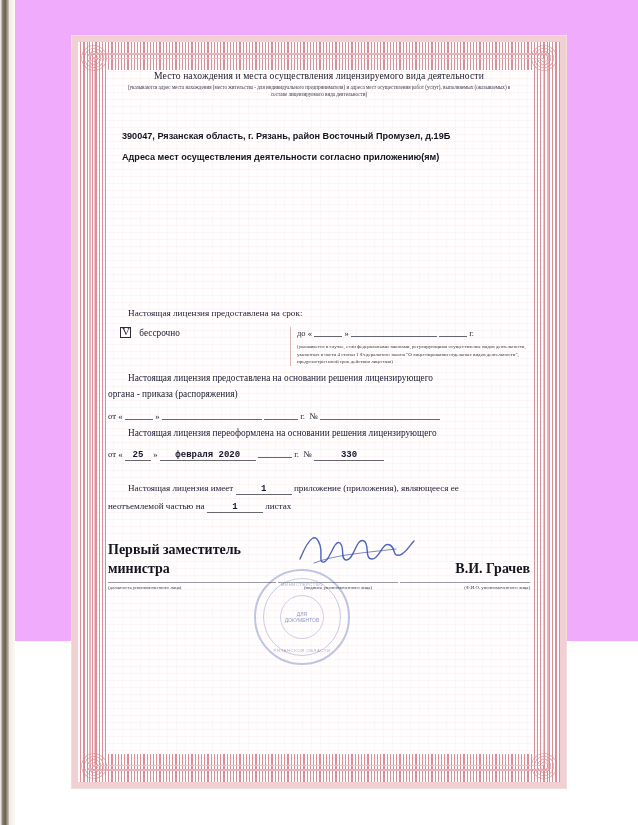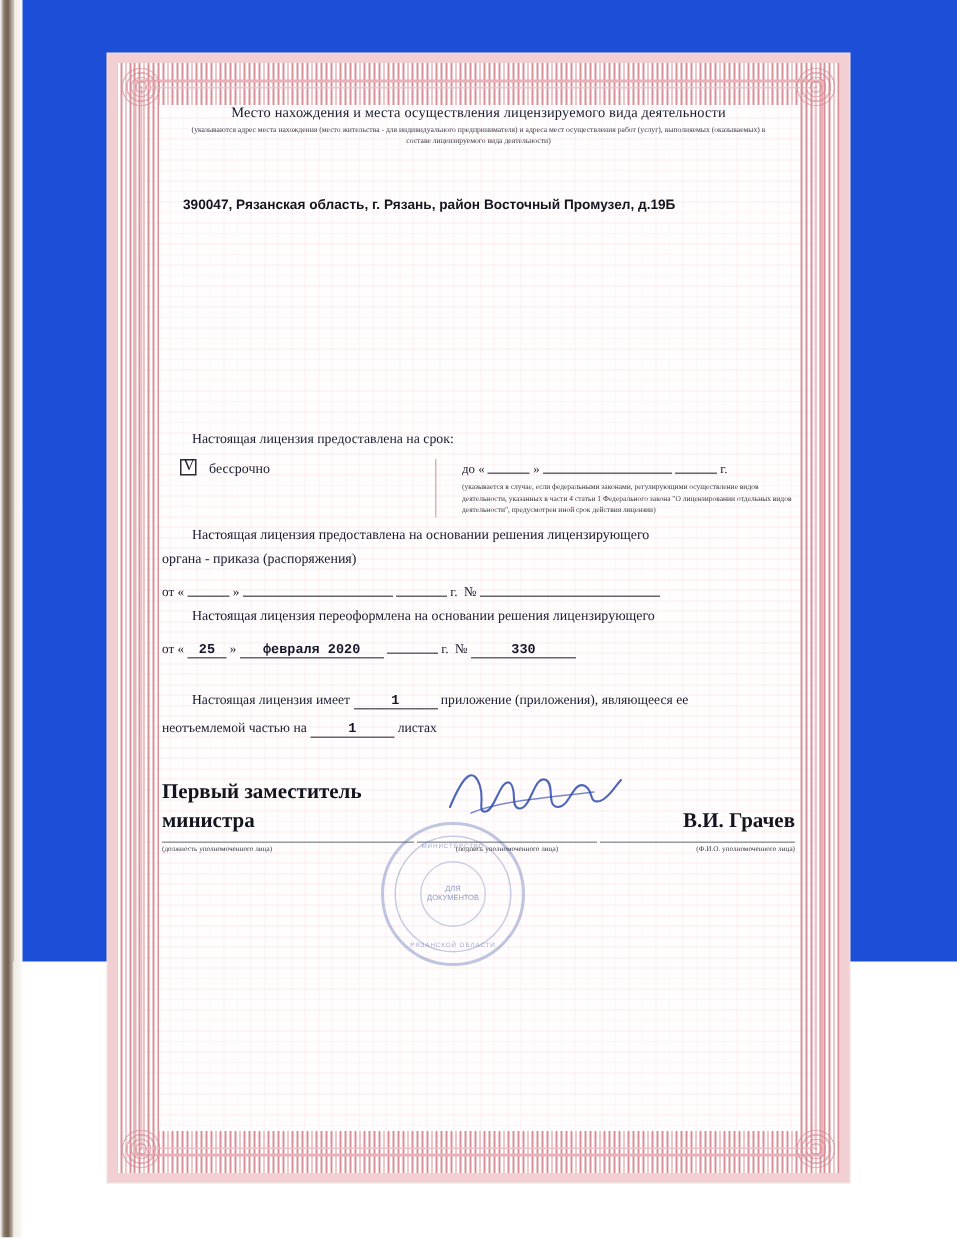--- a/index.html
+++ b/index.html
@@ -10,21 +10,21 @@
     background: #ffffff;
     font-family: "Liberation Serif", serif;
     overflow: hidden;
     position: relative;
   }
   
   .scan-page {
     position: absolute;
     left: 0; top: 0;
     width: 638px; height: 641px;
-    background: #1d4ed8;
+    background: #f0abfc;
   }
   
   .scan-edge-left {
     position: absolute;
     left: 0; top: 0;
     width: 9px; height: 825px;
     background: linear-gradient(to right, #ffffff 0%, #8a7a68 30%, #6e6153 60%, #cfc6ba 100%);
   }
   .scan-edge-left2 {
     position: absolute;
@@ -152,21 +152,21 @@
   }
   .chk .tick {
     position: absolute;
     left: 1px; top: -3px;
     font-size: 11px;
     font-family: "Liberation Serif", serif;
     color: #1f1f2e;
   }
   .term-right {
     flex: 1;
-    padding-left: 17px;
+    padding-left: 6px;
     border-left: 1px solid #d8b6ba;
   }
   .dateline {
     font-size: 8.6px;
     white-space: nowrap;
   }
   .u { display: inline-block; border-bottom: 1px solid #66666f; height: 10px; vertical-align: -1px; }
   .u-34 { width: 34px; }
   .u-28 { width: 28px; }
   .u-86 { width: 86px; }
@@ -313,20 +313,21 @@
     <div class="rosette bl"></div>
     <div class="rosette br"></div>
 
     <div class="content">
 
       <div class="title center">Место нахождения и места осуществления лицензируемого вида деятельности</div>
       <div class="fineprint">(указываются адрес места нахождения (место жительства - для индивидуального предпринимателя) и адреса мест осуществления работ (услуг), выполняемых (оказываемых) в составе лицензируемого вида деятельности)</div>
 
       <div class="addr-block">
         <div>390047, Рязанская область, г. Рязань, район Восточный Промузел, д.19Б</div>
+        <div>Адреса мест осуществления деятельности согласно приложению(ям)</div>
       </div>
 
       <div class="spacer-big"></div>
 
       <div class="sect-line indent">Настоящая лицензия предоставлена на срок:</div>
 
       <div class="term-row">
         <div class="term-left">
           <span class="chk">
             <span class="tick">V</span>

